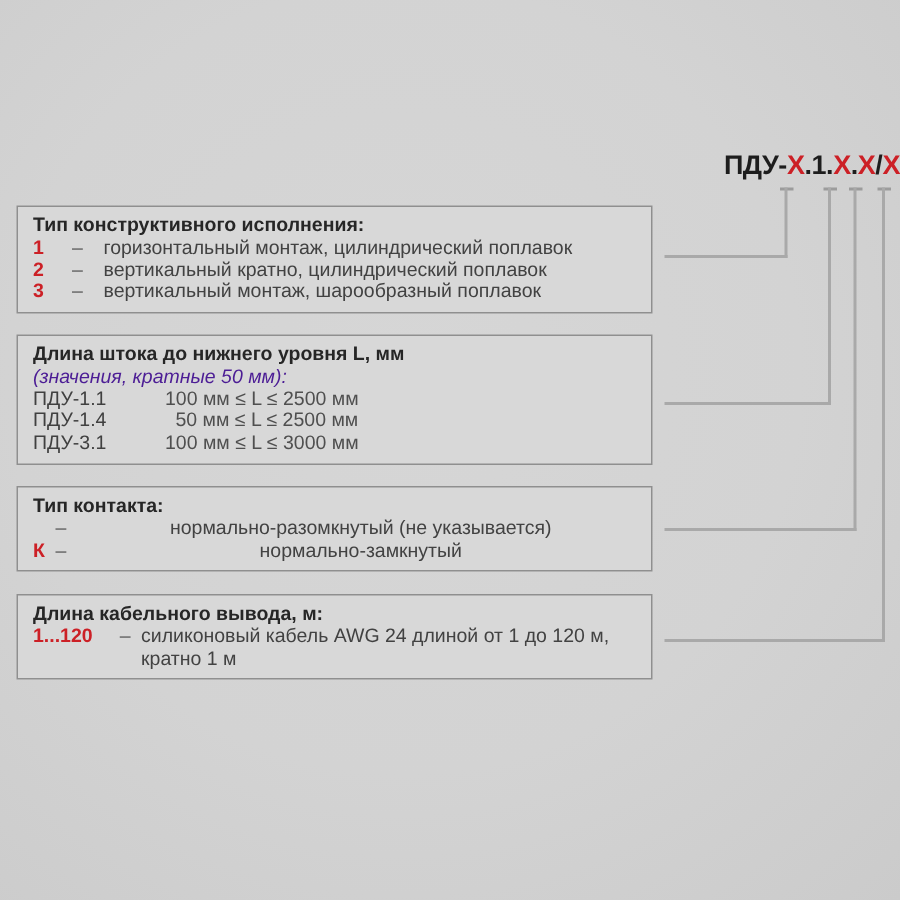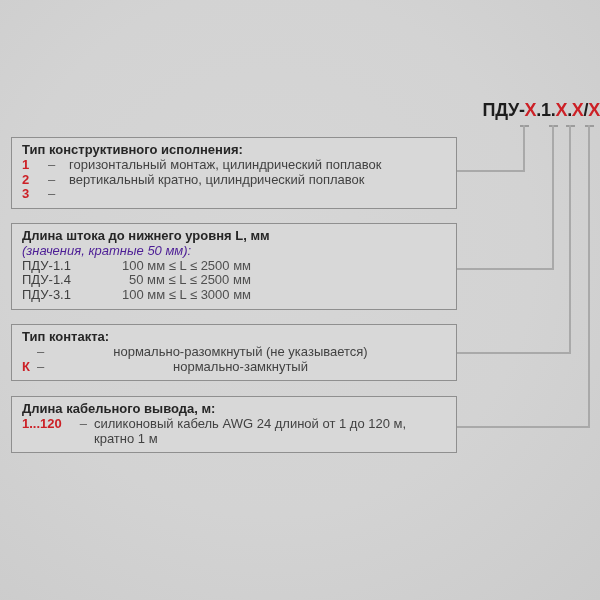--- a/index.html
+++ b/index.html
@@ -45,21 +45,21 @@
   .hline.c3 { left: 443px; top: 352px; width: 128px; }
 
   .cap.c4 { left: 585px; top: 125px; }
   .vline.c4 { left: 588px; top: 125px; height: 303px; }
   .hline.c4 { left: 443px; top: 426px; width: 147px; }
 
   
   .box {
     position: absolute;
     left: 11px; width: 410px;
-    padding: 5px 24px 6px 10px;
+    padding: 5px 2px 6px 10px;
     background: #d8d8d8;
     border: 1px solid #8f8f8f;
     font-size: 13px;
     line-height: 14.8px;
     color: #424242;
   }
   .box1 { top: 137px; }
   .box2 { top: 223px; }
   .box3 { top: 324px; }
   .box4 { top: 396px; }
@@ -71,21 +71,21 @@
   .red { color: #cc2026; }
   .dash { color: #5a5a5a; }
 
   
   .box1 .k { width: 26px; font-weight: bold; flex: none; }
   .box1 .d { width: 21px; flex: none; }
   .box1 .t { flex: 1; }
 
   
   .box2 .lbl { width: 88px; font-weight: normal; color: #404040; flex: none; }
-  .box2 .val { flex: 1; color: #4f4f4f; margin-left: 12px; }
+  .box2 .val { flex: 1; color: #4f4f4f; }
   .box2 .val.indent { padding-left: 7px; }
 
   
   .box3 .k { width: 15px; font-weight: bold; flex: none; }
   .box3 .d { width: 12px; flex: none; }
   .box3 .t { flex: 1; text-align: center; }
 
   
   .box4 .k { font-weight: bold; flex: none; margin-right: 18px; }
   .box4 .d { flex: none; margin-right: 7px; }
@@ -125,20 +125,21 @@
       <span class="t">горизонтальный монтаж, цилиндрический поплавок</span>
     </div>
     <div class="row">
       <span class="k red">2</span>
       <span class="d dash">–</span>
       <span class="t">вертикальный кратно, цилиндрический поплавок</span>
     </div>
     <div class="row">
       <span class="k red">3</span>
       <span class="d dash">–</span>
+      <span class="t">вертикальный монтаж, шарообразный поплавок</span>
     </div>
   </div>
 
   <div class="box box2">
     <div class="box-title">Длина штока до нижнего уровня L, мм</div>
     <div class="box-subtitle">(значения, кратные 50 мм):</div>
     <div class="row">
       <span class="lbl">ПДУ-1.1</span>
       <span class="val">100 мм ≤ L ≤ 2500 мм</span>
     </div>

